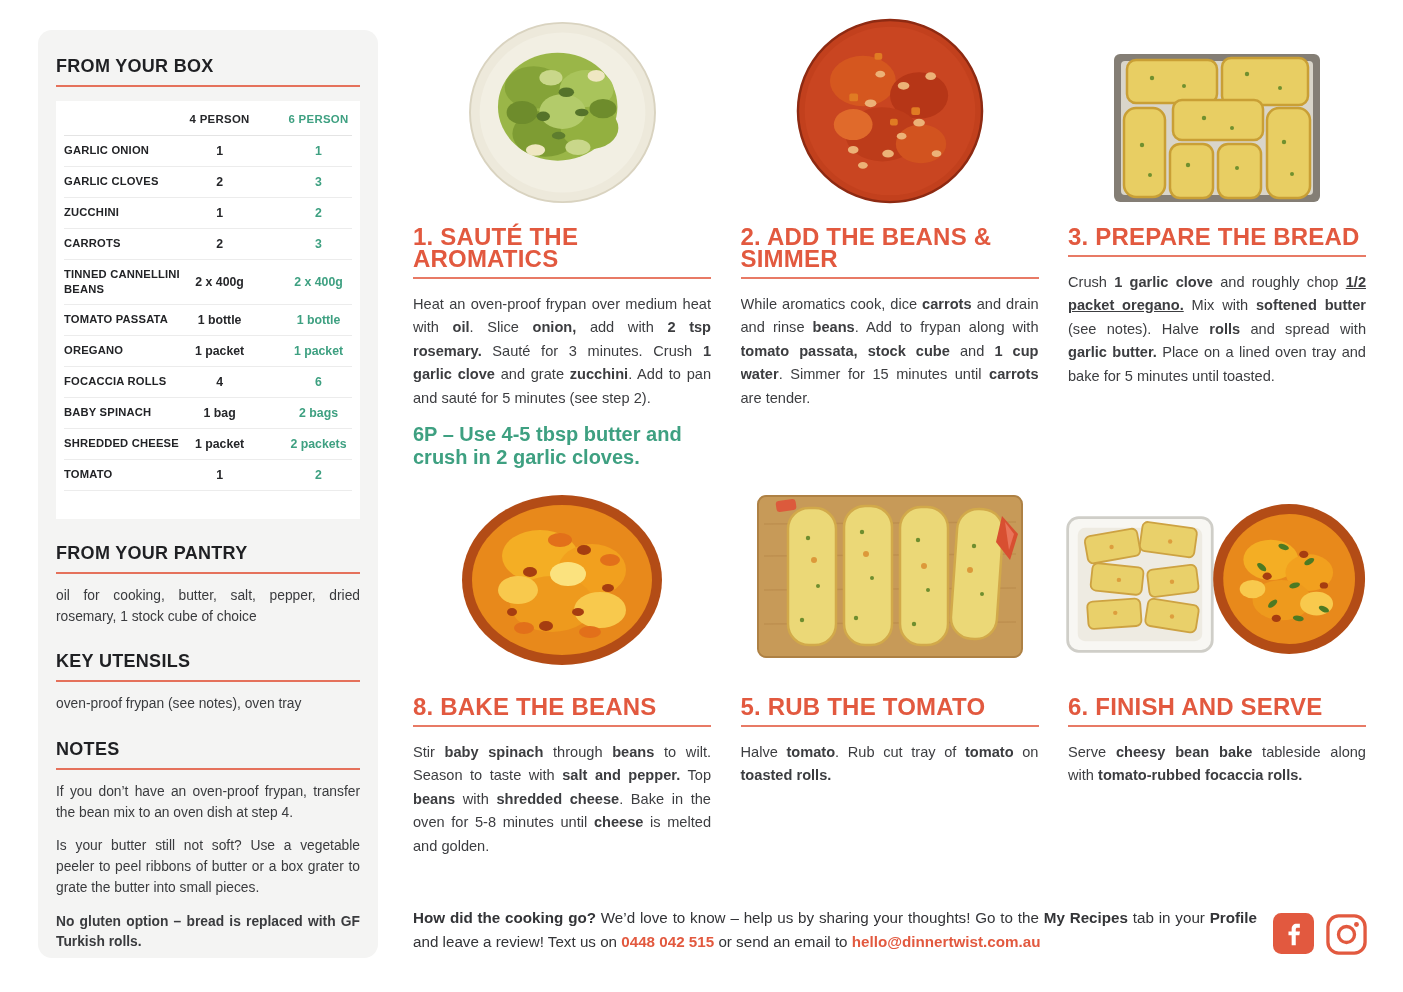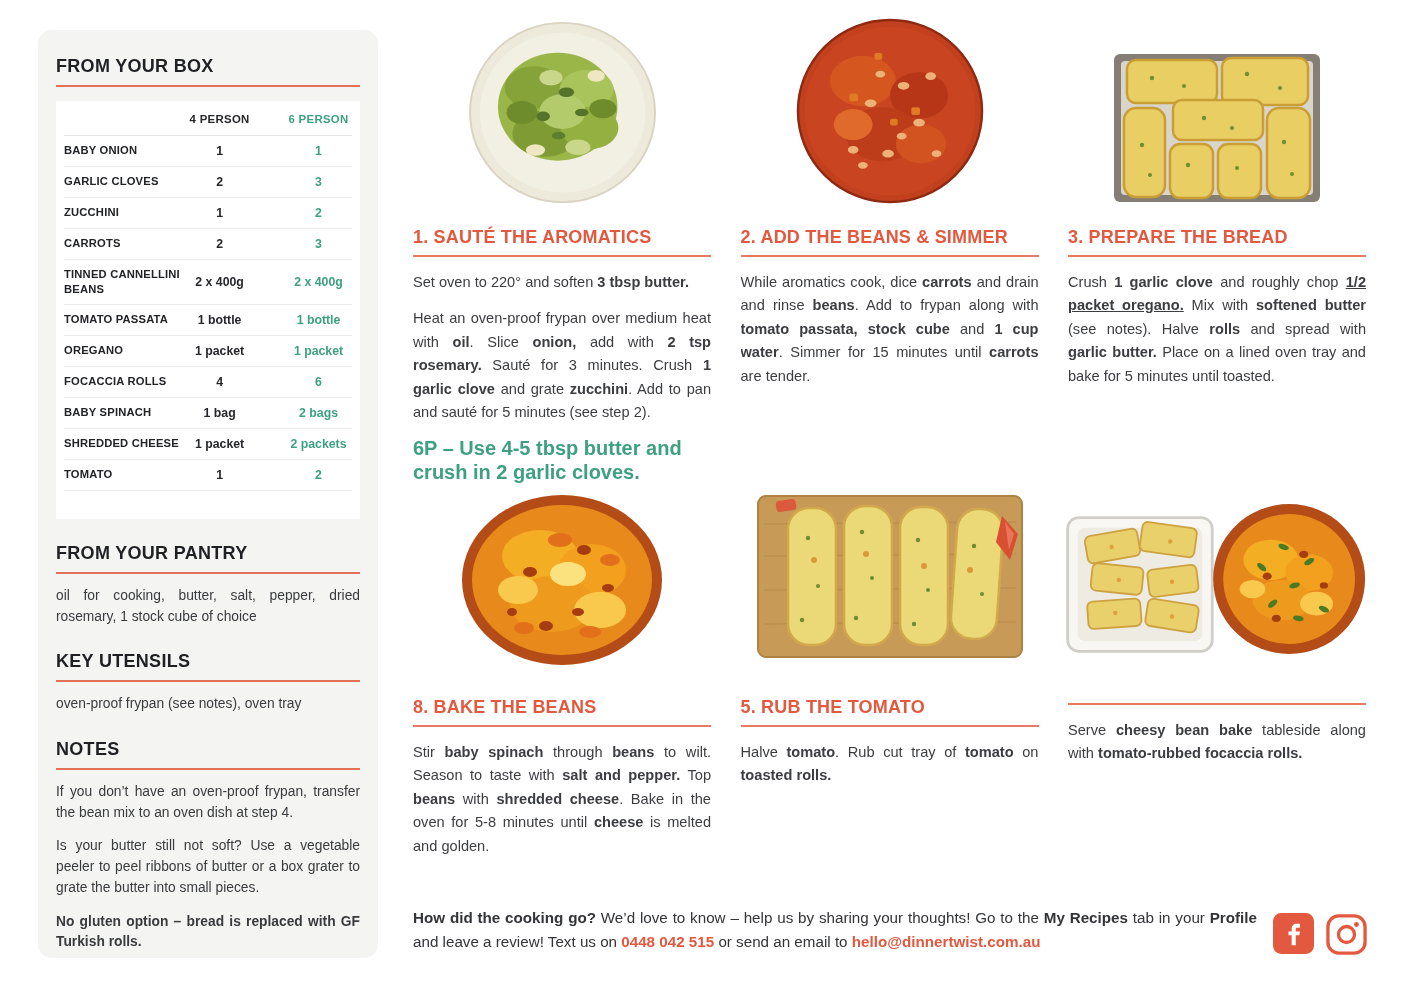--- a/index.html
+++ b/index.html
@@ -27,21 +27,21 @@
   .side-body p:last-child { margin-bottom:0; }
 
   
   .main { position:absolute; left:413px; top:0; width:953px;
     display:grid; grid-template-columns:298px 298px 298px; column-gap:29.5px;
     grid-template-rows:218px 276px 186px auto; }
   .photo-band { display:flex; align-items:flex-end; justify-content:center; padding-bottom:13px; }
   .photo-band.r3 { align-items:flex-start; padding-bottom:0; background:#fff; z-index:2; }
   .stepcell { padding-top:8px; overflow:hidden; }
   .stepcell.r4 { padding-top:16px; overflow:visible; }
-  .step-title { font-size:18px; font-weight:700; color:var(--accent,#e2593f); letter-spacing:.2px; line-height:22px; }
+  .step-title { font-size:24px; font-weight:700; color:var(--accent,#e2593f); letter-spacing:.2px; line-height:22px; }
   .step-rule { height:2px; background:var(--accent,#e2593f); opacity:.8; margin-top:7px; border:none; }
   .step-text { margin-top:14px; font-size:14.6px; line-height:23.4px; color:#3c3d40; text-align:justify; }
   .step-text + .step-text { margin-top:13px; }
   .step-note { margin-top:13px; font-size:20px; line-height:23.4px; font-weight:700;
     color:var(--green,#3ea081); text-align:left; }
 
   
   .footer { position:absolute; left:413px; top:906px; width:953px; display:flex; align-items:flex-end; }
   .footer-text { width:848px; font-size:15.2px; line-height:24px; color:#333437; text-align:justify; }
   .social { display:flex; gap:11px; margin-left:16px; align-items:center; }
@@ -58,21 +58,21 @@
     <h2 class="side-h">FROM YOUR BOX</h2>
     <hr class="side-rule">
 
     <div class="box-table">
       <div class="trow thead">
         <div class="tname"></div>
         <div class="tq4">4 PERSON</div>
         <div class="tq6">6 PERSON</div>
       </div>
       <div class="trow">
-        <div class="tname">BABY ONION</div>
+        <div class="tname">GARLIC ONION</div>
         <div class="tq4">1</div>
         <div class="tq6">1</div>
       </div>
       <div class="trow">
         <div class="tname">GARLIC CLOVES</div>
         <div class="tq4">2</div>
         <div class="tq6">3</div>
       </div>
       <div class="trow">
         <div class="tname">ZUCCHINI</div>
@@ -225,21 +225,20 @@
           <circle cx="125" cy="118" r="2"></circle>
             <circle cx="172" cy="92" r="2.2"></circle>
             <circle cx="180" cy="124" r="2"></circle>
         </g>
       </svg>
     </div>
 
     <section class="stepcell" style="grid-row:2;grid-column:1">
       <h3 class="step-title">1. SAUTÉ THE AROMATICS</h3>
       <hr class="step-rule">
-      <p class="step-text"><span>Set oven to 220° and soften </span><span style="font-weight: 700;">3 tbsp butter.</span></p>
       <p class="step-text"><span>Heat an oven-proof frypan over medium heat with </span><span style="font-weight: 700;">oil</span><span>. Slice </span><span style="font-weight: 700;">onion,</span><span> add with </span><span style="font-weight: 700;">2 tsp rosemary.</span><span> Sauté for 3 minutes. Crush </span><span style="font-weight: 700;">1 garlic clove</span><span> and grate </span><span style="font-weight: 700;">zucchini</span><span>. Add to pan and sauté for 5 minutes (see step 2).</span></p>
       <p class="step-note"><span style="font-weight: 700;">6P – Use 4-5 tbsp butter and crush in 2 garlic cloves.</span></p>
     </section>
     <section class="stepcell" style="grid-row:2;grid-column:2">
       <h3 class="step-title">2. ADD THE BEANS &amp; SIMMER</h3>
       <hr class="step-rule">
       <p class="step-text"><span>While aromatics cook, dice </span><span style="font-weight: 700;">carrots</span><span> and drain and rinse </span><span style="font-weight: 700;">beans</span><span>. Add to frypan along with </span><span style="font-weight: 700;">tomato passata, stock cube</span><span> and </span><span style="font-weight: 700;">1 cup water</span><span>. Simmer for 15 minutes until </span><span style="font-weight: 700;">carrots</span><span> are tender.</span></p>
     </section>
     <section class="stepcell" style="grid-row:2;grid-column:3">
       <h3 class="step-title">3. PREPARE THE BREAD</h3>
@@ -361,20 +360,21 @@
       <h3 class="step-title">8. BAKE THE BEANS</h3>
       <hr class="step-rule">
       <p class="step-text"><span>Stir </span><span style="font-weight: 700;">baby spinach</span><span> through </span><span style="font-weight: 700;">beans</span><span> to wilt. Season to taste with </span><span style="font-weight: 700;">salt and pepper.</span><span> Top </span><span style="font-weight: 700;">beans</span><span> with </span><span style="font-weight: 700;">shredded cheese</span><span>. Bake in the oven for 5-8 minutes until </span><span style="font-weight: 700;">cheese</span><span> is melted and golden.</span></p>
     </section>
     <section class="stepcell r4" style="grid-row:4;grid-column:2">
       <h3 class="step-title">5. RUB THE TOMATO</h3>
       <hr class="step-rule">
       <p class="step-text"><span>Halve </span><span style="font-weight: 700;">tomato</span><span>. Rub cut tray of </span><span style="font-weight: 700;">tomato</span><span> on </span><span style="font-weight: 700;">toasted rolls.</span></p>
     </section>
     <section class="stepcell r4" style="grid-row:4;grid-column:3">
+      <h3 class="step-title">6. FINISH AND SERVE</h3>
       <hr class="step-rule">
       <p class="step-text"><span>Serve </span><span style="font-weight: 700;">cheesy bean bake</span><span> tableside along with </span><span style="font-weight: 700;">tomato-rubbed focaccia rolls.</span></p>
     </section>
   </main>
 
   <footer class="footer">
     <div class="footer-text"><span style="font-weight: 700;">How did the cooking go?</span><span> We’d love to know – help us by sharing your thoughts! Go to the </span><span style="font-weight: 700;">My Recipes</span><span> tab in your </span><span style="font-weight: 700;">Profile</span><span> and leave a review! Text us on </span><span style="font-weight: 700; color: rgb(226, 89, 63);">0448 042 515</span><span> or send an email to </span><span style="font-weight: 700; color: rgb(226, 89, 63);">hello@dinnertwist.com.au</span></div>
     <div class="social">
       <a>
         <svg width="41" height="41" viewBox="0 0 40 40">

